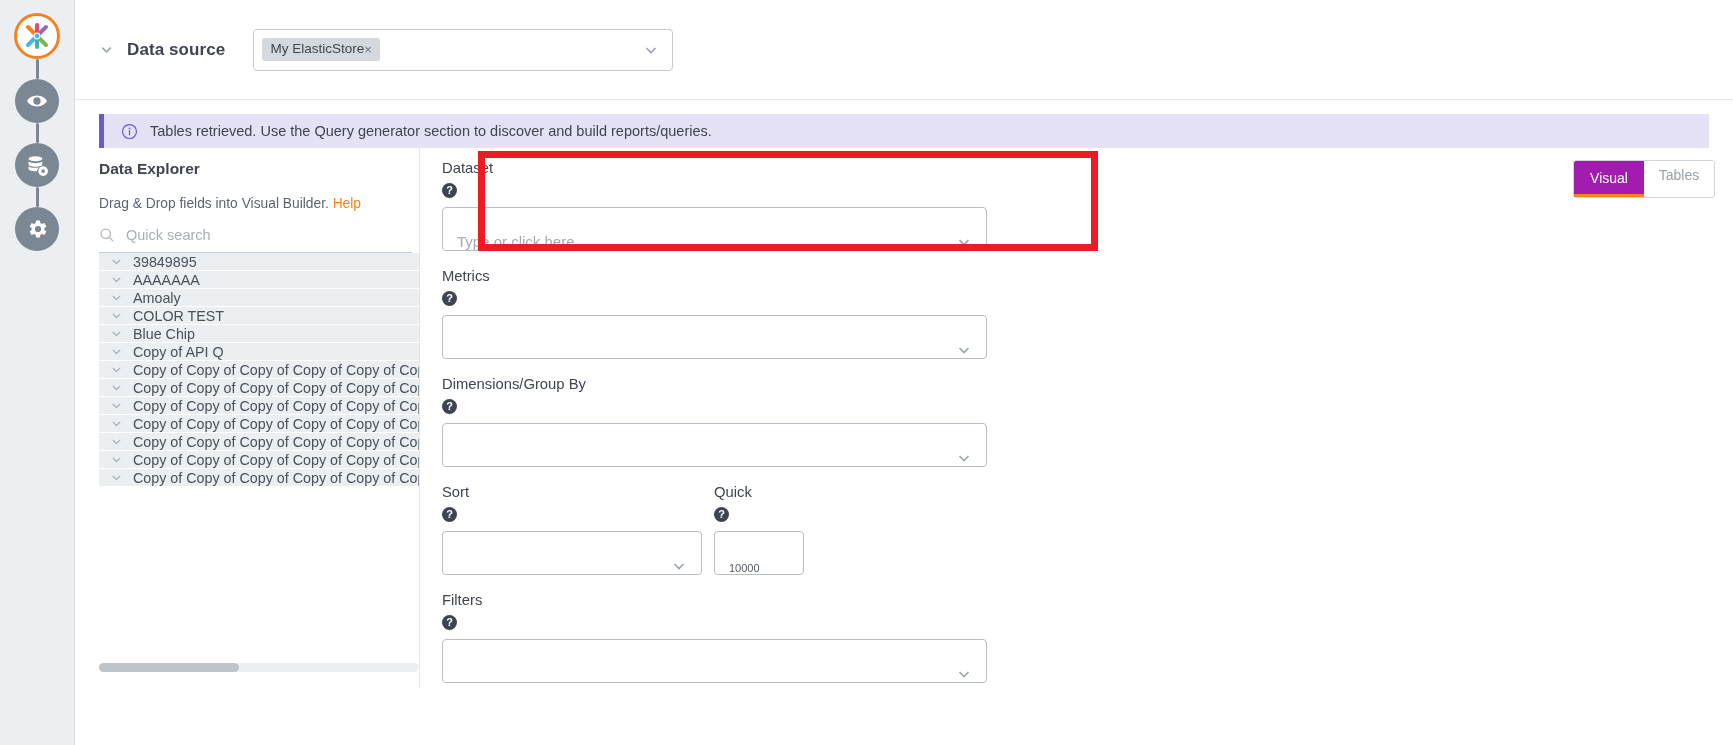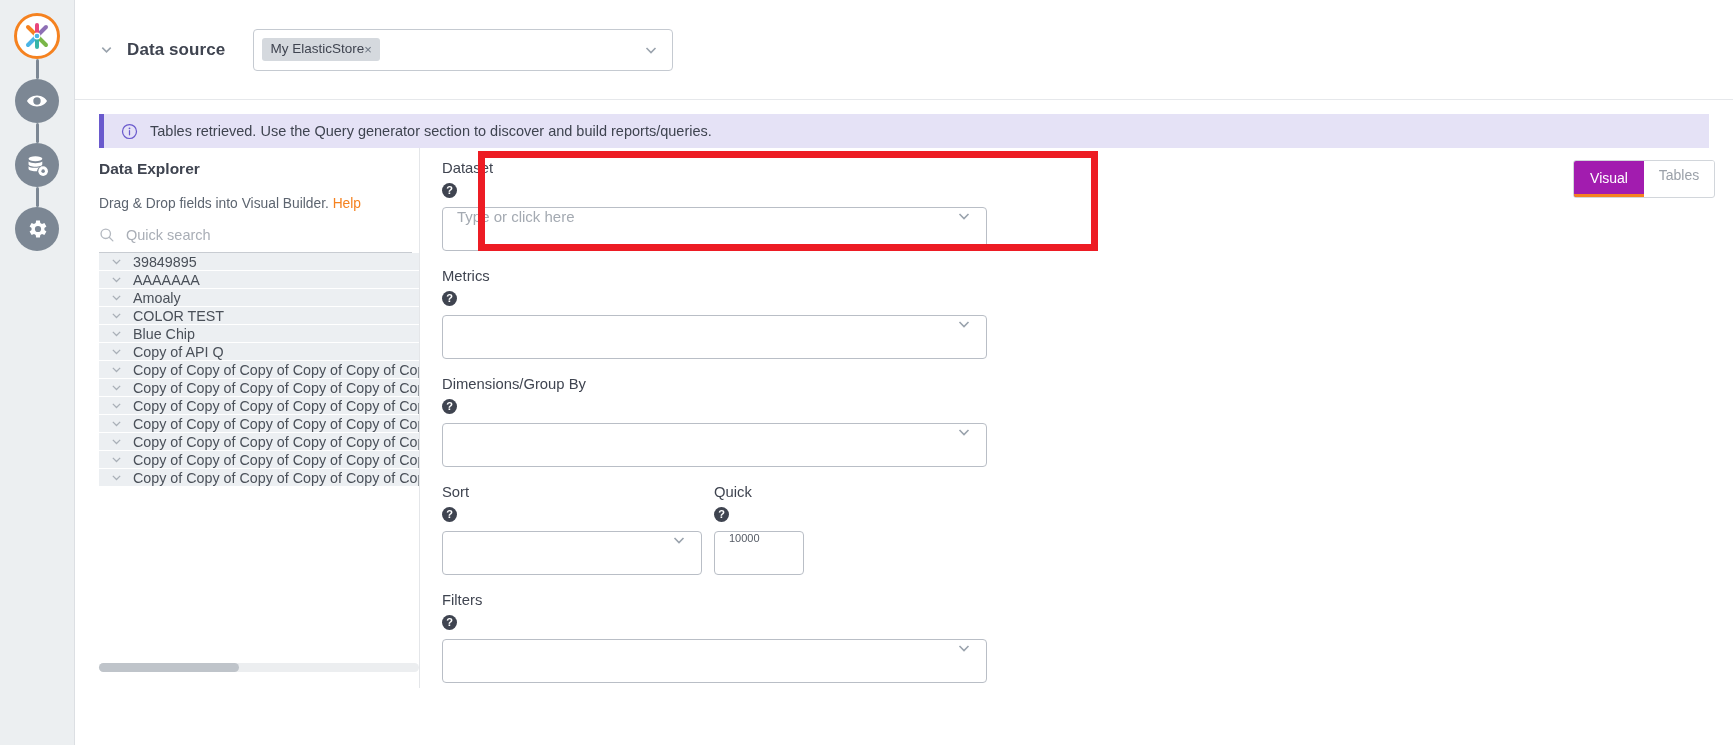--- a/index.html
+++ b/index.html
@@ -99,21 +99,21 @@
   
   .qform { flex: 1 1 auto; position: relative; padding-left: 22px; }
   .field-label { font-size: 14.8px; color: #3f4450; display: flex; align-items: flex-start; gap: 7px; margin-bottom: 9px; flex-direction: column; }
   .qmark {
     width: 15px; height: 15px; border-radius: 50%;
     background: #3f4450; color: #fff; font-size: 11px; font-weight: bold;
     display: inline-flex; align-items: center; justify-content: center; line-height: 1;
   }
   .input-box {
     width: 545px; height: 44px; border: 1px solid #b9bec6; border-radius: 4px;
-    background: #fff; display: flex; align-items: flex-start; padding: 0 14px; position: relative;
+    background: #fff; display: flex; align-items: flex-end; padding: 0 14px; position: relative;
   }
   .input-ph { font-size: 15px; color: #a4aab2; }
   .input-val { font-size: 11px; color: #555b65; }
   .field-chev { position: absolute; right: 14px; color: #9aa3ad; display: flex; }
   .field-block { margin-bottom: 17px; }
 
   .row-two { display: flex; gap: 12px; margin-bottom: 17px; }
   .sort-box { width: 260px; }
   .limit-box { width: 90px; }
 

